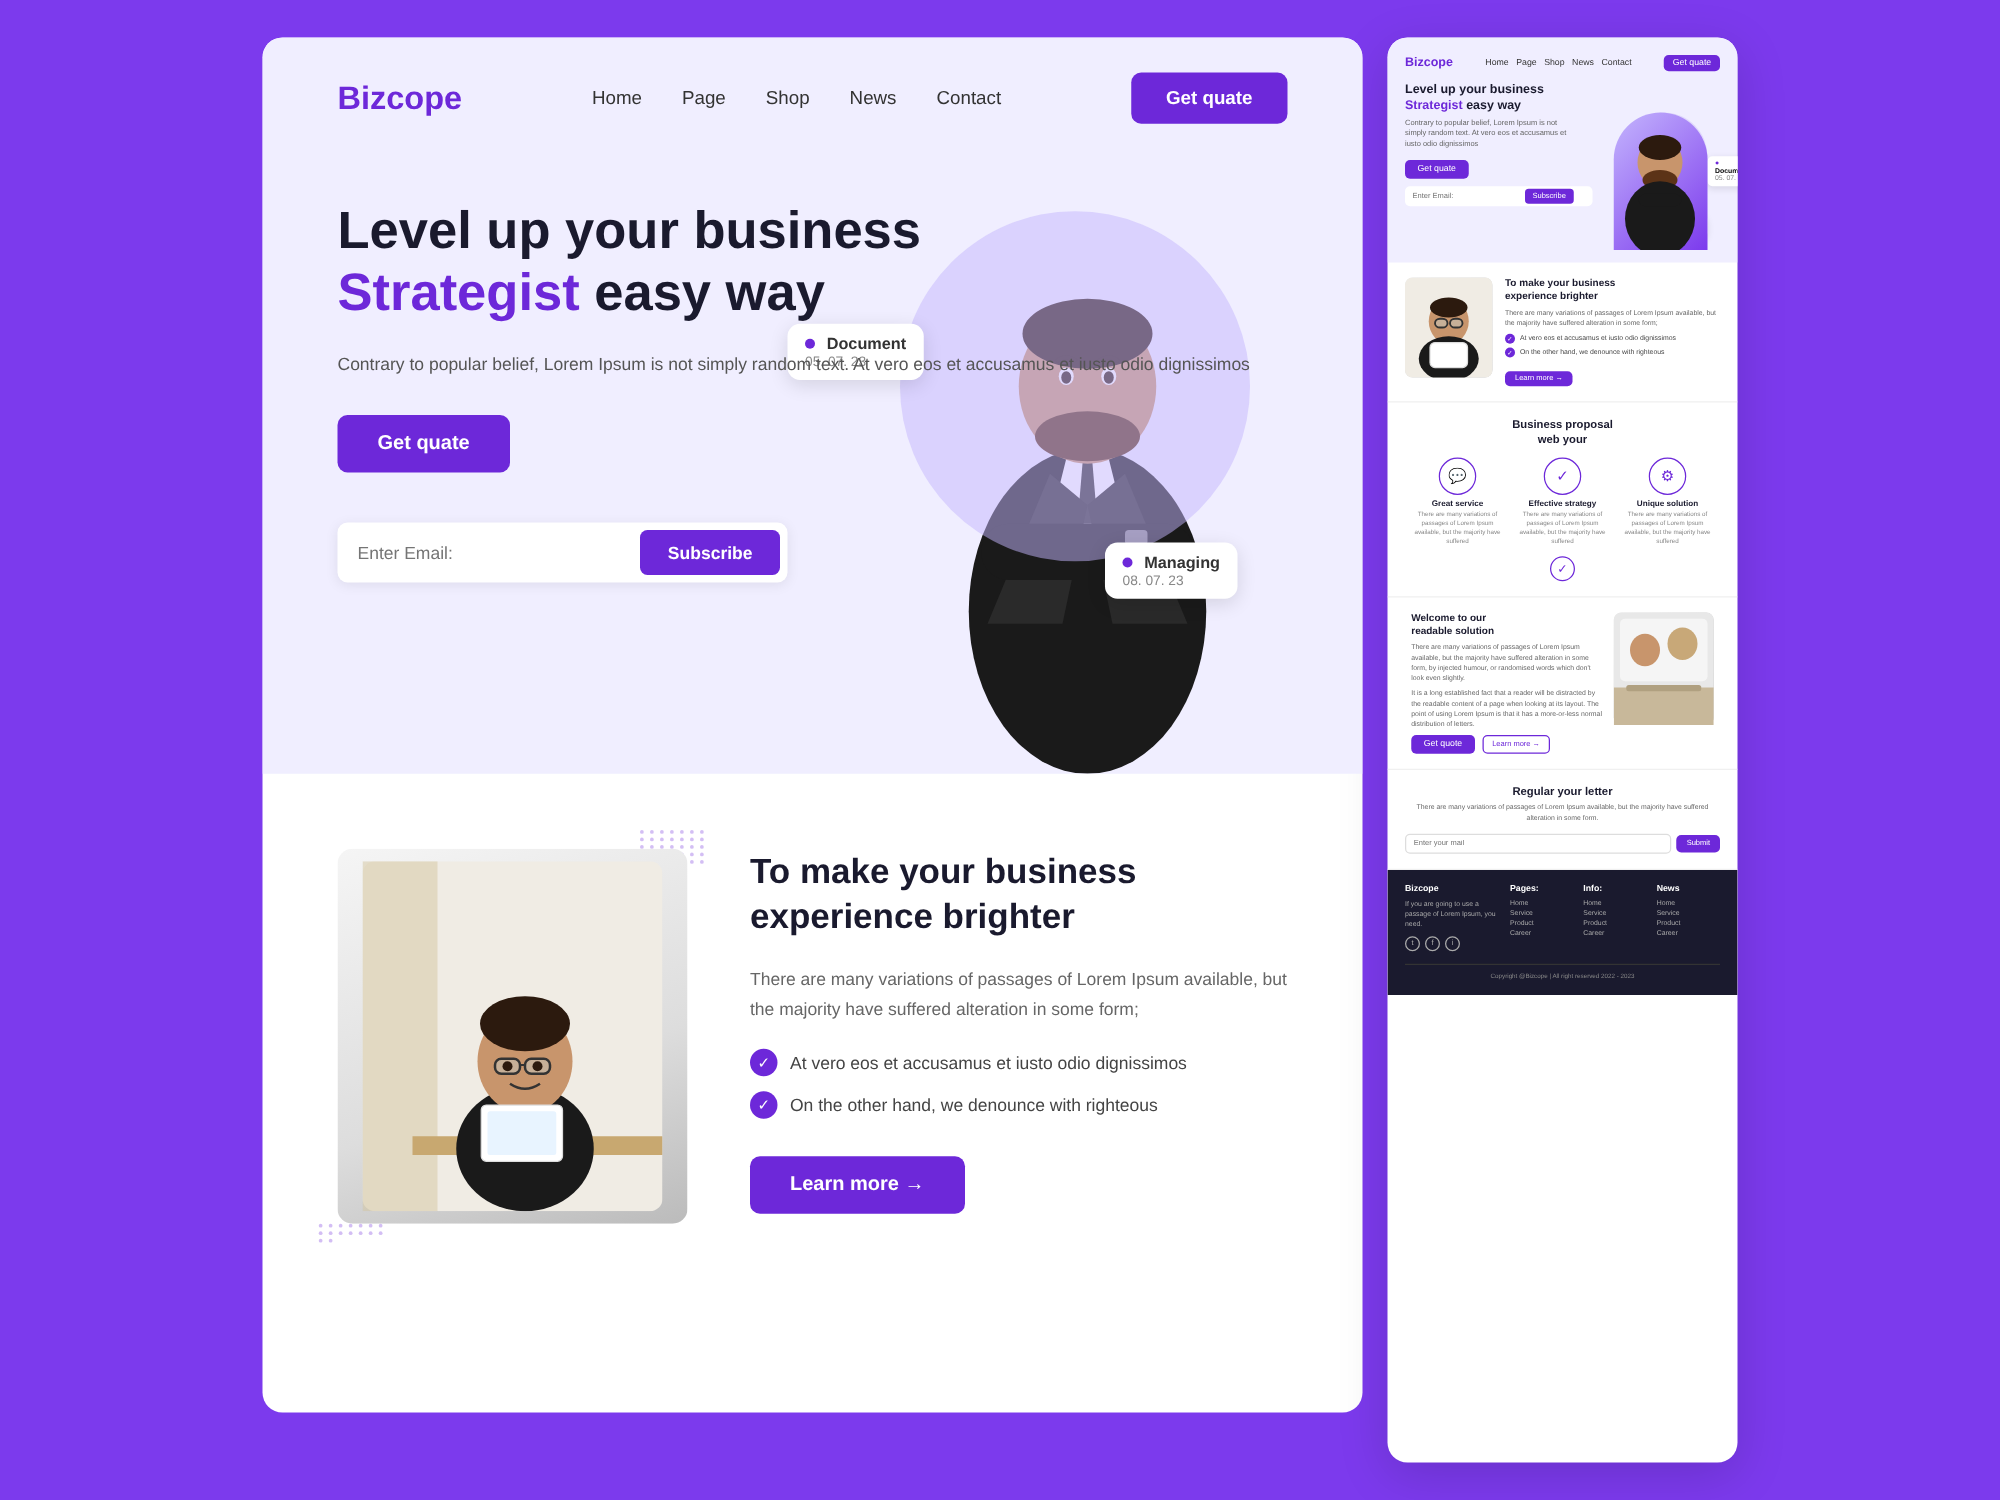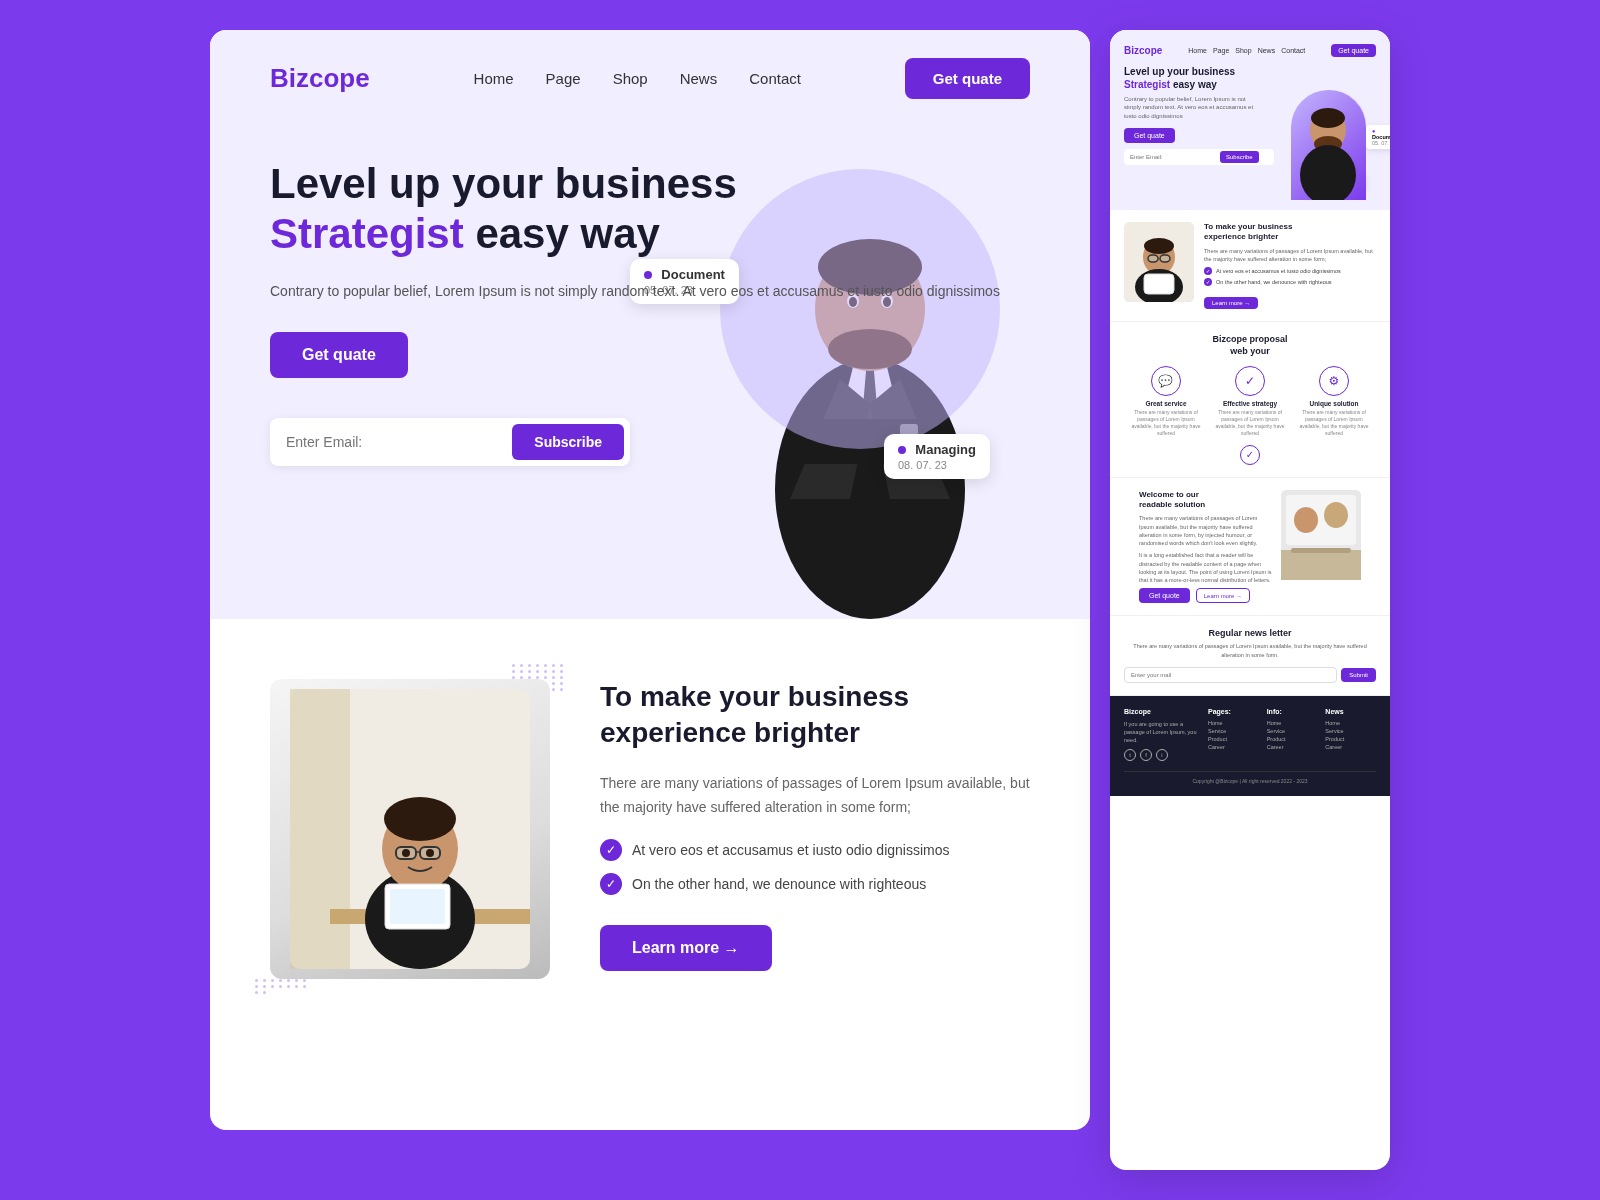--- a/index.html
+++ b/index.html
@@ -567,21 +567,21 @@
       border-radius: 50%;
       display: flex;
       align-items: center;
       justify-content: center;
       color: #6d28d9;
       font-size: 10px;
     }
 
     
     .mini-welcome {
-      padding: 12px 29px;
+      padding: 12px 19px;
       border-bottom: 1px solid #f0f0f0;
       display: flex;
       gap: 10px;
       flex-direction: column;
     }
 
     .mini-welcome-top {
       display: flex;
       gap: 8px;
     }
@@ -1048,21 +1048,21 @@
           <span class="mini-check-icon">✓</span>
           <span>On the other hand, we denounce with righteous</span>
         </li>
       </ul>
       <button class="mini-learn-btn">Learn more →</button>
     </div>
   </div>
 
   <div class="mini-proposal">
     <h3>
-      <span>Bizcope proposal</span><br>
+      <span>Business proposal</span><br>
       <span>web your</span>
     </h3>
     <div class="mini-services">
       <div class="mini-service">
         <div class="mini-service-icon">💬</div>
         <h4>Great service</h4>
         <p>There are many variations of passages of Lorem Ipsum available, but the majority have suffered</p>
       </div>
       <div class="mini-service">
         <div class="mini-service-icon">✓</div>
@@ -1102,21 +1102,21 @@
           <ellipse cx="25" cy="30" rx="12" ry="13" fill="#c8956c"></ellipse>
           <ellipse cx="55" cy="25" rx="12" ry="13" fill="#c8a878"></ellipse>
           <rect x="0" y="60" width="80" height="30" fill="#c8b89a"></rect>
           <rect x="10" y="58" width="60" height="5" rx="2" fill="#b0a080"></rect>
         </svg>
       </div>
     </div>
   </div>
 
   <div class="mini-newsletter">
-    <h3>Regular news letter</h3>
+    <h3>Regular your letter</h3>
     <p>There are many variations of passages of Lorem Ipsum available, but the majority have suffered alteration in some form.</p>
     <div class="mini-newsletter-form">
       <input type="email" placeholder="Enter your mail" style="">
       <button>Submit</button>
     </div>
   </div>
 
   <div class="mini-footer">
     <div class="mini-footer-grid">
       <div class="mini-footer-col">

